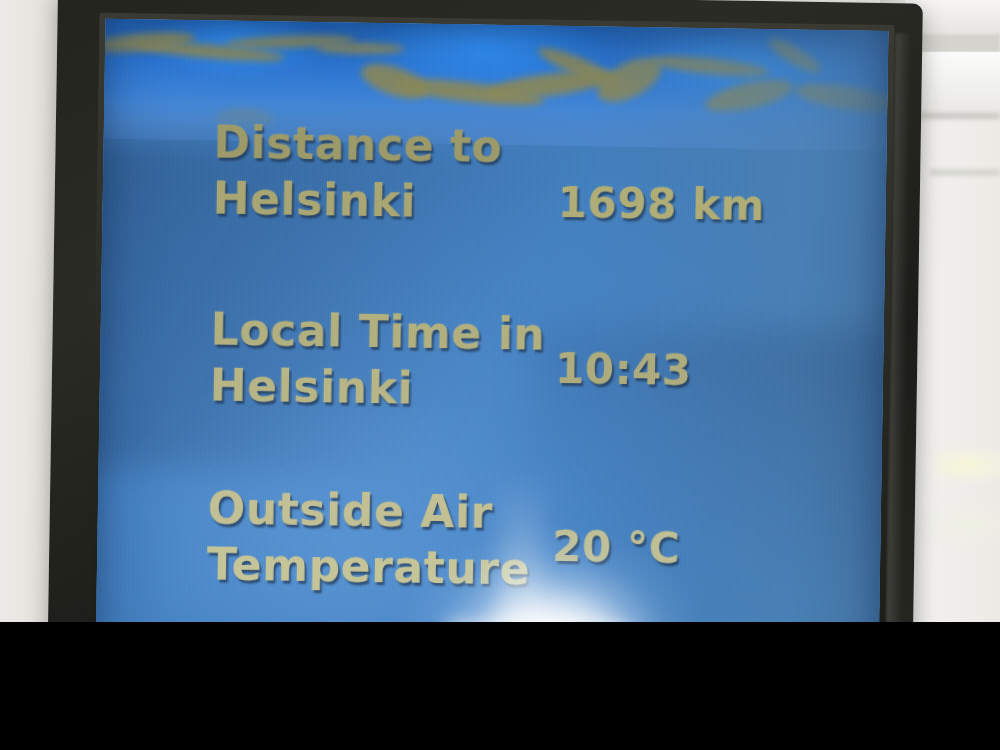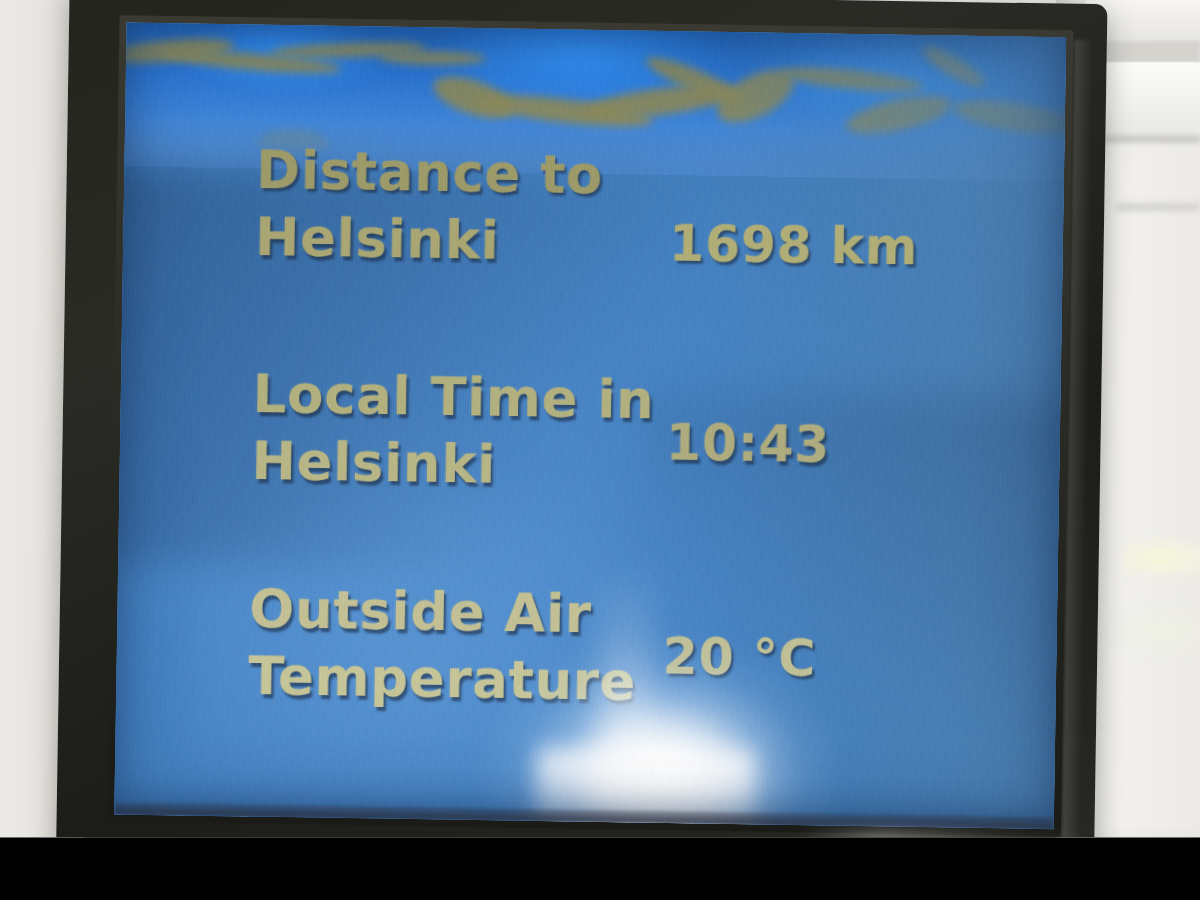--- a/index.html
+++ b/index.html
@@ -1,17 +1,17 @@
 <!DOCTYPE html>
 <html><head>
 <meta charset="utf-8">
 <style>
   html,body{margin:0;padding:0;background:#000;}
   #stage{
-    position:relative;width:1000px;height:698px;overflow:hidden;
+    position:relative;width:1000px;height:622px;overflow:hidden;
     font-family:"Liberation Sans", sans-serif;
     background:#e9e9e6;
   }
 
   
   .wall-left{
     position:absolute;left:0;top:0;width:70px;height:750px;
     background:linear-gradient(90deg,#eceae6 0%,#e6e4df 55%,#dedcd6 100%);
   }
   .wall-right{

